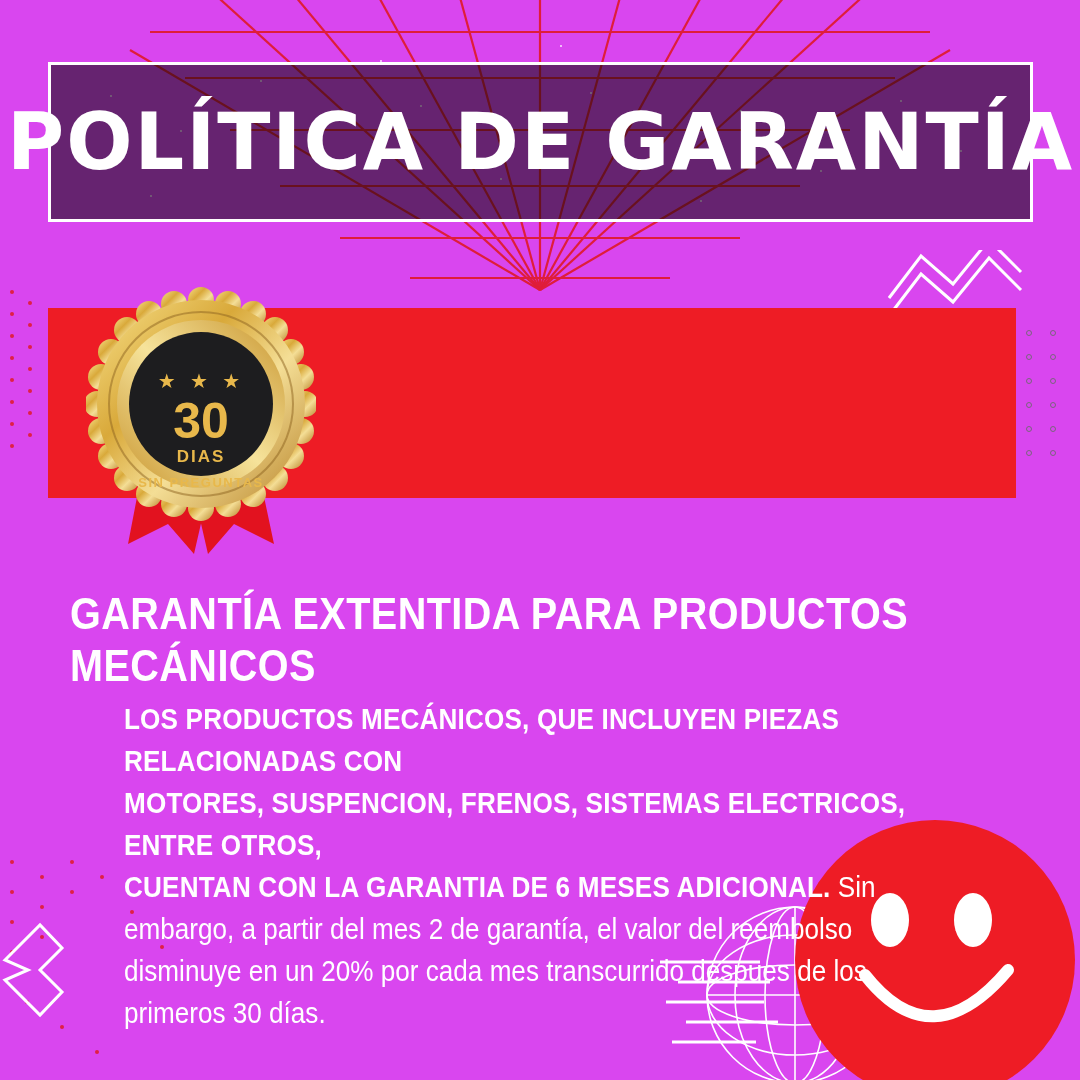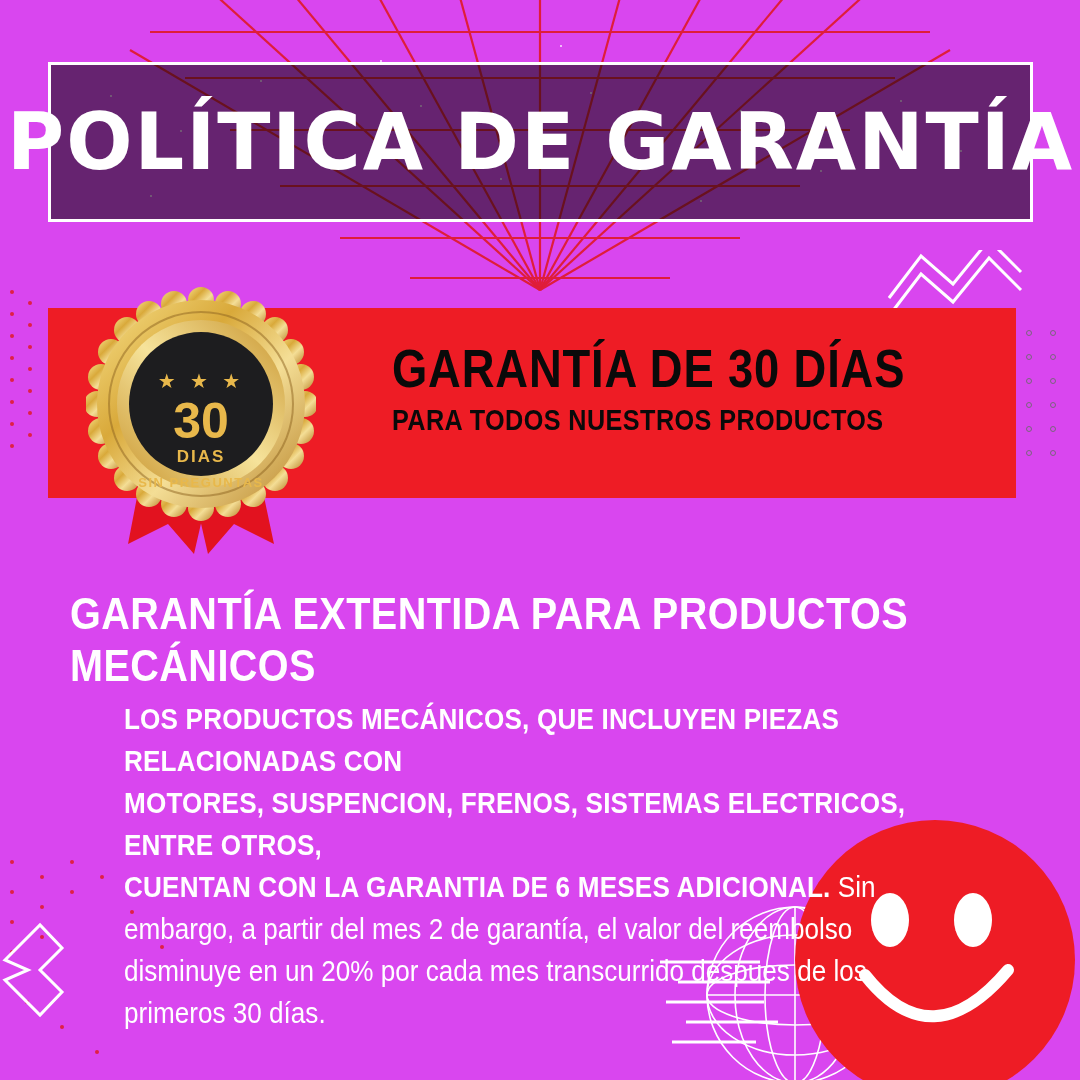--- a/index.html
+++ b/index.html
@@ -289,24 +289,20 @@
       </svg>
     </div>
   </div>
 
   <div class="title-box">
     <h1>POLÍTICA DE GARANTÍA</h1>
   </div>
 
   <div class="red-banner"></div>
 
-  <div class="banner-text">
-    <div class="banner-title">GARANTÍA DE 30 DÍAS</div>
-    <div class="banner-sub">PARA TODOS NUESTROS PRODUCTOS</div>
-  </div>
 
   <div class="badge-wrap">
     <svg width="230" height="290" viewBox="0 0 230 290">
       <defs>
         <linearGradient id="goldgrad" x1="0" y1="0" x2="1" y2="1">
           <stop offset="0%" stop-color="#f7e08a"></stop>
           <stop offset="35%" stop-color="#d9a93a"></stop>
           <stop offset="60%" stop-color="#f4de96"></stop>
           <stop offset="100%" stop-color="#b8842a"></stop>
         </linearGradient>

